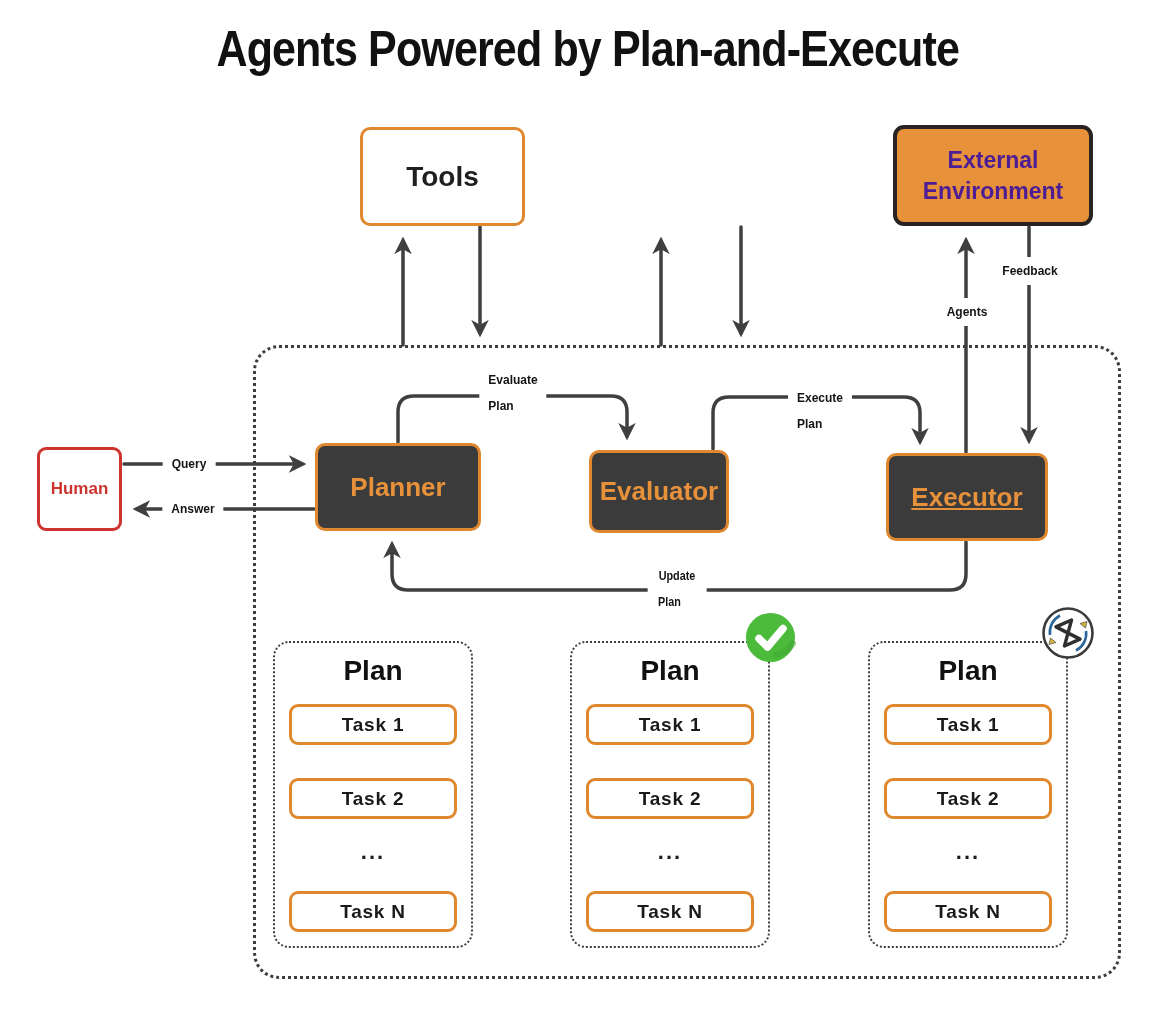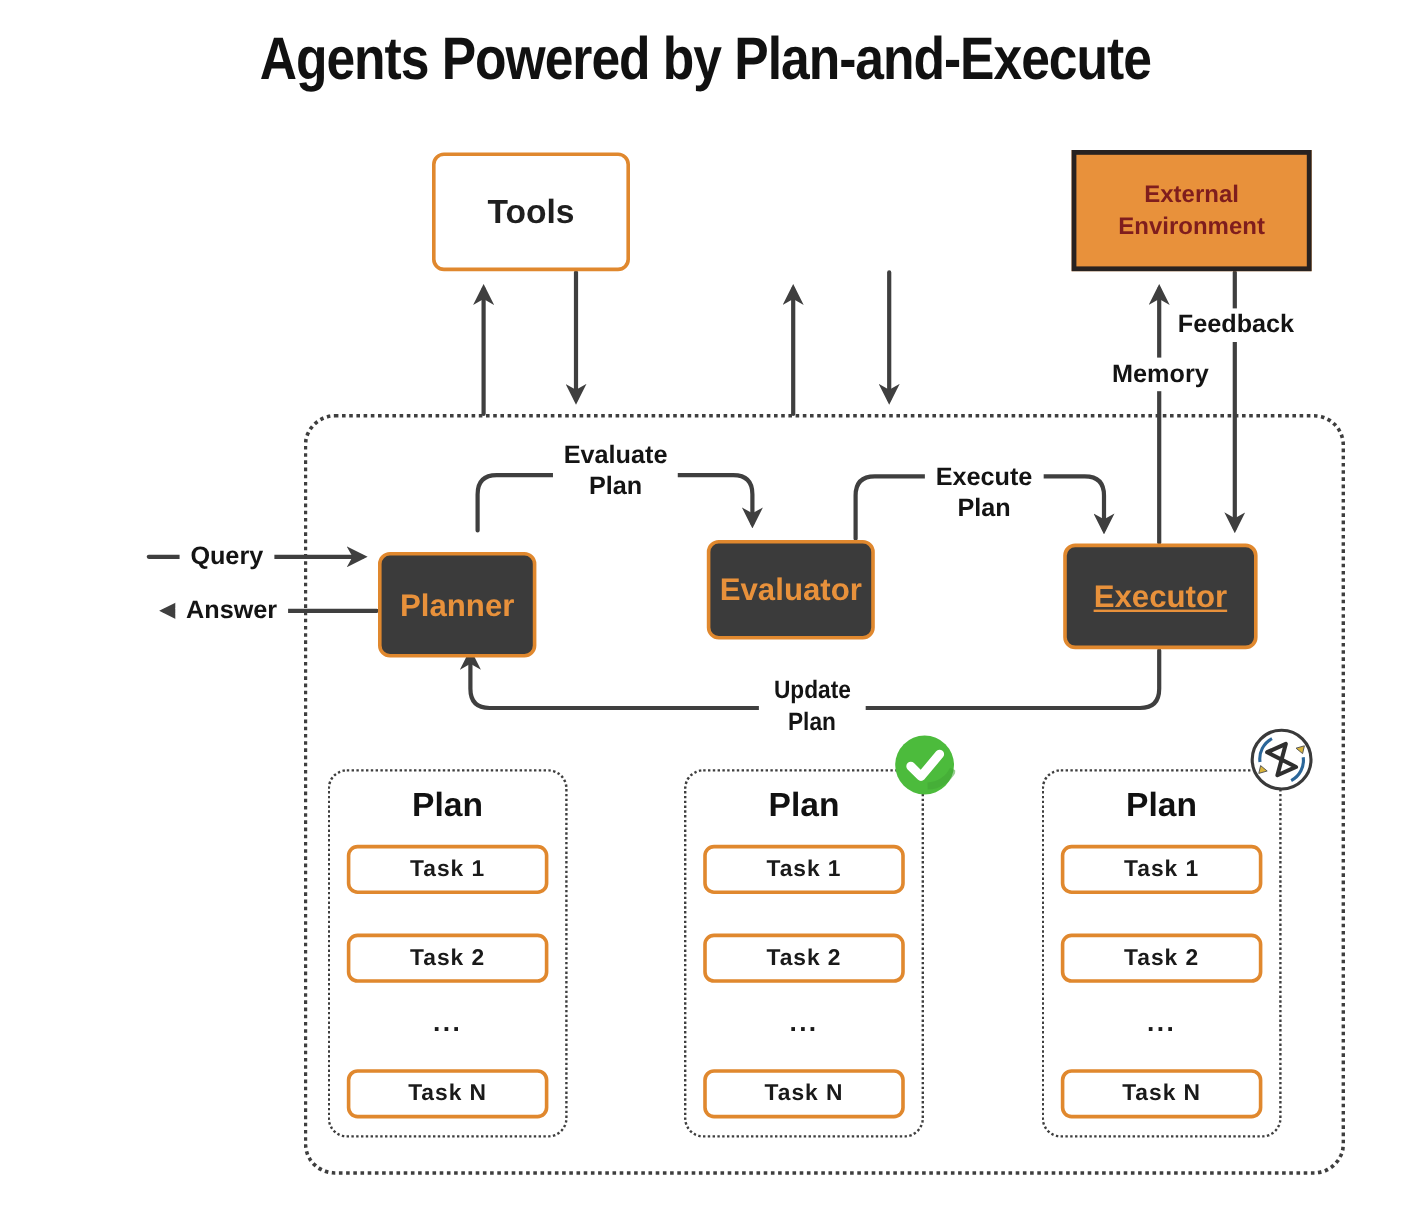--- a/index.html
+++ b/index.html
@@ -7,34 +7,34 @@
     position:relative;width:1175px;height:1014px;background:#ffffff;overflow:hidden;
     font-family:"Liberation Sans","DejaVu Sans",sans-serif;color:#1c1c1c;
   }
   .abs{position:absolute;}
   
   .title{left:0;right:0;top:20px;text-align:center;font-weight:800;font-size:50px;color:#111;}
   .title span{display:inline-block;transform:scaleX(.86);transform-origin:center;letter-spacing:-1px;white-space:nowrap;}
   
   .box{display:flex;align-items:center;justify-content:center;box-sizing:border-box;border-radius:10px;background:#fff;}
   .topbox{border:3px solid #E0882E;font-weight:700;font-size:28px;color:#1f1f1f;}
-  .envbox{background:#E8913B;border:4px solid #282220;border-radius:0;font-weight:700;font-size:20px;line-height:1.33;color:#7f1d1d;text-align:center;}
+  .envbox{background:#E8913B;border:4px solid #282220;border-radius:11px;font-weight:700;font-size:23px;line-height:1.33;color:#4c1d95;text-align:center;}
   .agentbox{background:#3B3B3B;border:3.5px solid #E0882E;border-radius:10px;font-weight:700;font-size:26px;color:#E8913B;}
   .humanbox{border:3.5px solid #CE342F;border-radius:9px;font-weight:700;font-size:17px;color:#CE342F;}
   
   .dotted{box-sizing:border-box;border:3px dotted #3E3E3E;background:transparent;}
   .container-rect{border-radius:26px;}
   .plan{border-radius:16px;width:200px;height:307px;border-width:2.5px;}
   .plan-title{position:absolute;left:0;right:0;top:12px;text-align:center;font-weight:800;font-size:28px;color:#111;}
   .task{position:absolute;left:14px;right:14px;height:41px;box-sizing:border-box;border:3px solid #E0882E;border-radius:9px;background:#fff;
         display:flex;align-items:center;justify-content:center;font-weight:700;font-size:19px;letter-spacing:.8px;color:#1a1a1a;}
   .dots{position:absolute;left:0;right:0;text-align:center;font-weight:800;font-size:22px;letter-spacing:2px;color:#1a1a1a;}
   
   .elabel{position:absolute;transform:translate(-50%,-50%);background:#fff;padding:1px 9px;
-          font-weight:700;font-size:21px;color:#141414;text-align:center;line-height:26px;white-space:nowrap;}
+          font-weight:700;font-size:12px;color:#141414;line-height:26px;white-space:nowrap;}
   .elabel.cond span{display:inline-block;transform:scaleX(.9);}
   
   .status-icon{position:absolute;}
 </style>
 </head>
 <body>
 
 <div id="canvas">
 
   <div class="abs title"><span>Agents Powered by Plan-and-Execute</span></div>
@@ -62,22 +62,25 @@
     </g>
   </svg>
 
   <div class="abs box topbox" style="left:360px;top:127px;width:165px;height:99px;">
     <span>Tools</span>
   </div>
   <div class="abs box envbox" style="left:893px;top:125px;width:200px;height:101px;padding:0 22px;">
     <span>External Environment</span>
   </div>
 
+  <div class="abs box humanbox" style="left:37px;top:447px;width:85px;height:84px;">
+    <span>Human</span>
+  </div>
 
-  <div class="abs box agentbox" style="left:315px;top:460px;width:132px;height:88px;">
+  <div class="abs box agentbox" style="left:315px;top:443px;width:166px;height:88px;">
     <span>Planner</span>
   </div>
   <div class="abs box agentbox" style="left:589px;top:450px;width:140px;height:83px;">
     <span>Evaluator</span>
   </div>
   <div class="abs box agentbox" style="left:886px;top:453px;width:162px;height:88px;text-decoration:underline;">
     <span>Executor</span>
   </div>
 
   <div class="elabel" style="left:189px;top:464px;">
@@ -92,21 +95,21 @@
   </div>
   <div class="elabel" style="left:820px;top:397px;margin-top:14px;">
     <span>Execute</span><br>
     <span>Plan</span>
   </div>
   <div class="elabel cond" style="left:677px;top:589px;">
     <span>Update</span><br>
     <span>Plan</span>
   </div>
   <div class="elabel" style="left:967px;top:312px;">
-    <span>Memory</span>
+    <span>Agents</span>
   </div>
   <div class="elabel" style="left:1030px;top:271px;">
     <span>Feedback</span>
   </div>
 
   <div class="abs dotted plan" style="left:273px;top:641px;">
     <div class="plan-title">Plan</div>
     <div class="task" style="top:61px;">
         <span>Task 1</span>
       </div>

